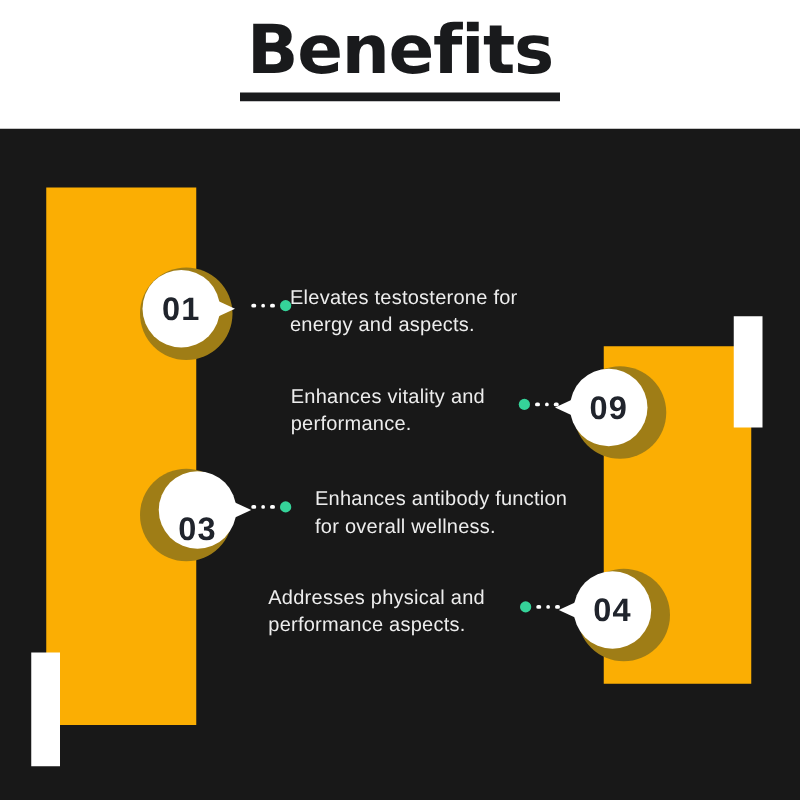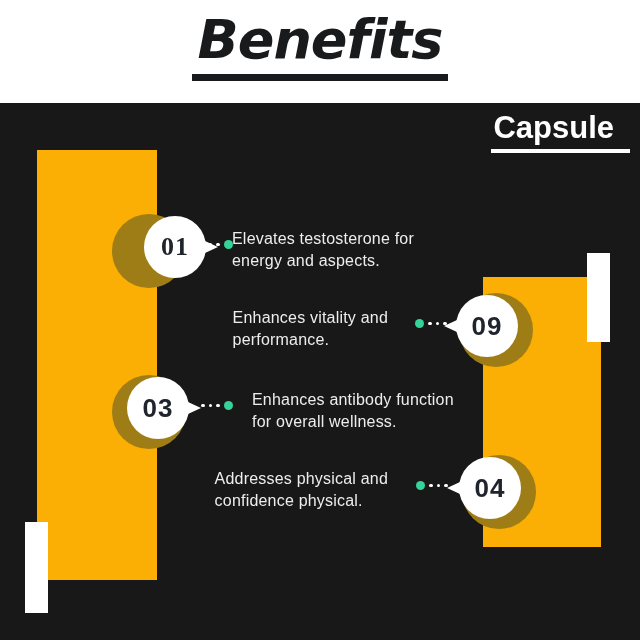--- a/index.html
+++ b/index.html
@@ -14,21 +14,21 @@
   *{margin:0;padding:0;box-sizing:border-box;}
   html,body{background:#444;}
   .canvas{
     position:relative;width:640px;height:640px;margin:0 auto;
     background:#ffffff;overflow:hidden;
     font-family:"Liberation Sans",sans-serif;
   }
   
   .header{
     position:absolute;left:0;top:0;width:640px;height:103px;
-    background:#ffffff;display:flex;align-items:flex-start;justify-content:center;font-style:italic;
+    background:#ffffff;display:flex;align-items:flex-start;justify-content:center;
   }
   .page-title{
     margin-top:10px;
     font-family:"DejaVu Sans",sans-serif;
     font-size:54px;font-weight:700;letter-spacing:-1px;
     color:var(--ink);
     border-bottom:7px solid var(--ink);
     padding:0 6px 5px 6px;line-height:1.1;
   }
   
@@ -70,46 +70,45 @@
   .tail-left{left:-12px;border-right:13px solid #ffffff;}
   .connector{position:absolute;display:flex;align-items:center;gap:4px;}
   .dot{width:3.5px;height:3.5px;border-radius:50%;background:#ffffff;}
   .teal-dot{width:9px;height:9px;border-radius:50%;background:var(--teal);}
   .btext{
     position:absolute;font-size:16px;line-height:22px;color:var(--text-light);
     white-space:pre-line;letter-spacing:0.2px;
   }
   .btext.right{text-align:left;}
   
-  .b1-ring{left:112px;top:111px;}  .b1-bubble{left:144px;top:113px;font-family:Liberation Serif, serif;}
+  .b1-ring{left:112px;top:111px;}  .b1-bubble{left:114px;top:113px;}
   .b1-conn{left:201px;top:137px;}  .b1-text{left:232px;top:125px;}
   .b2-ring{left:459px;top:190px;}  .b2-bubble{left:456px;top:192px;}
   .b2-conn{left:415px;top:216px;}  .b2-text{right:252px;top:204px;}
-  .b3-ring{left:112px;top:272px;}  .b3-bubble{left:127px;top:274px;}
+  .b3-ring{left:112px;top:272px;}  .b3-bubble{left:127px;top:274px;align-items:flex-end;}
   .b3-conn{left:201px;top:298px;}  .b3-text{left:252px;top:286px;}
   .b4-ring{left:462px;top:352px;}  .b4-bubble{left:459px;top:354px;}
   .b4-conn{left:416px;top:378px;}  .b4-text{right:252px;top:365px;}
 </style>
 </head>
 <body>
 
 <div class="canvas">
 
   <div class="header">
     <div class="page-title">Benefits</div>
   </div>
 
   <div class="stage">
 
     <div class="bar bar-left"></div>
     <div class="bar bar-right"></div>
     <div class="deco deco-bl"></div>
     <div class="deco deco-tr"></div>
 
-    <div class="capsule-label">Capsule</div>
 
     <div>
       <div class="ring b1-ring"></div>
       <div class="bubble b1-bubble">
         <span class="tail tail-right"></span>
         <span class="num">01</span>
       </div>
       <div class="connector b1-conn">
         <span class="dot"></span>
         <span class="dot"></span>
@@ -158,17 +157,17 @@
         <span class="tail tail-left"></span>
         <span class="num">04</span>
       </div>
       <div class="connector b4-conn">
         <span class="teal-dot"></span>
         <span class="dot"></span>
         <span class="dot"></span>
         <span class="dot"></span>
       </div>
       <div class="btext right b4-text">Addresses physical and
-confidence physical.</div>
+performance aspects.</div>
     </div>
 
   </div>
 </div>
 
 </body></html>

